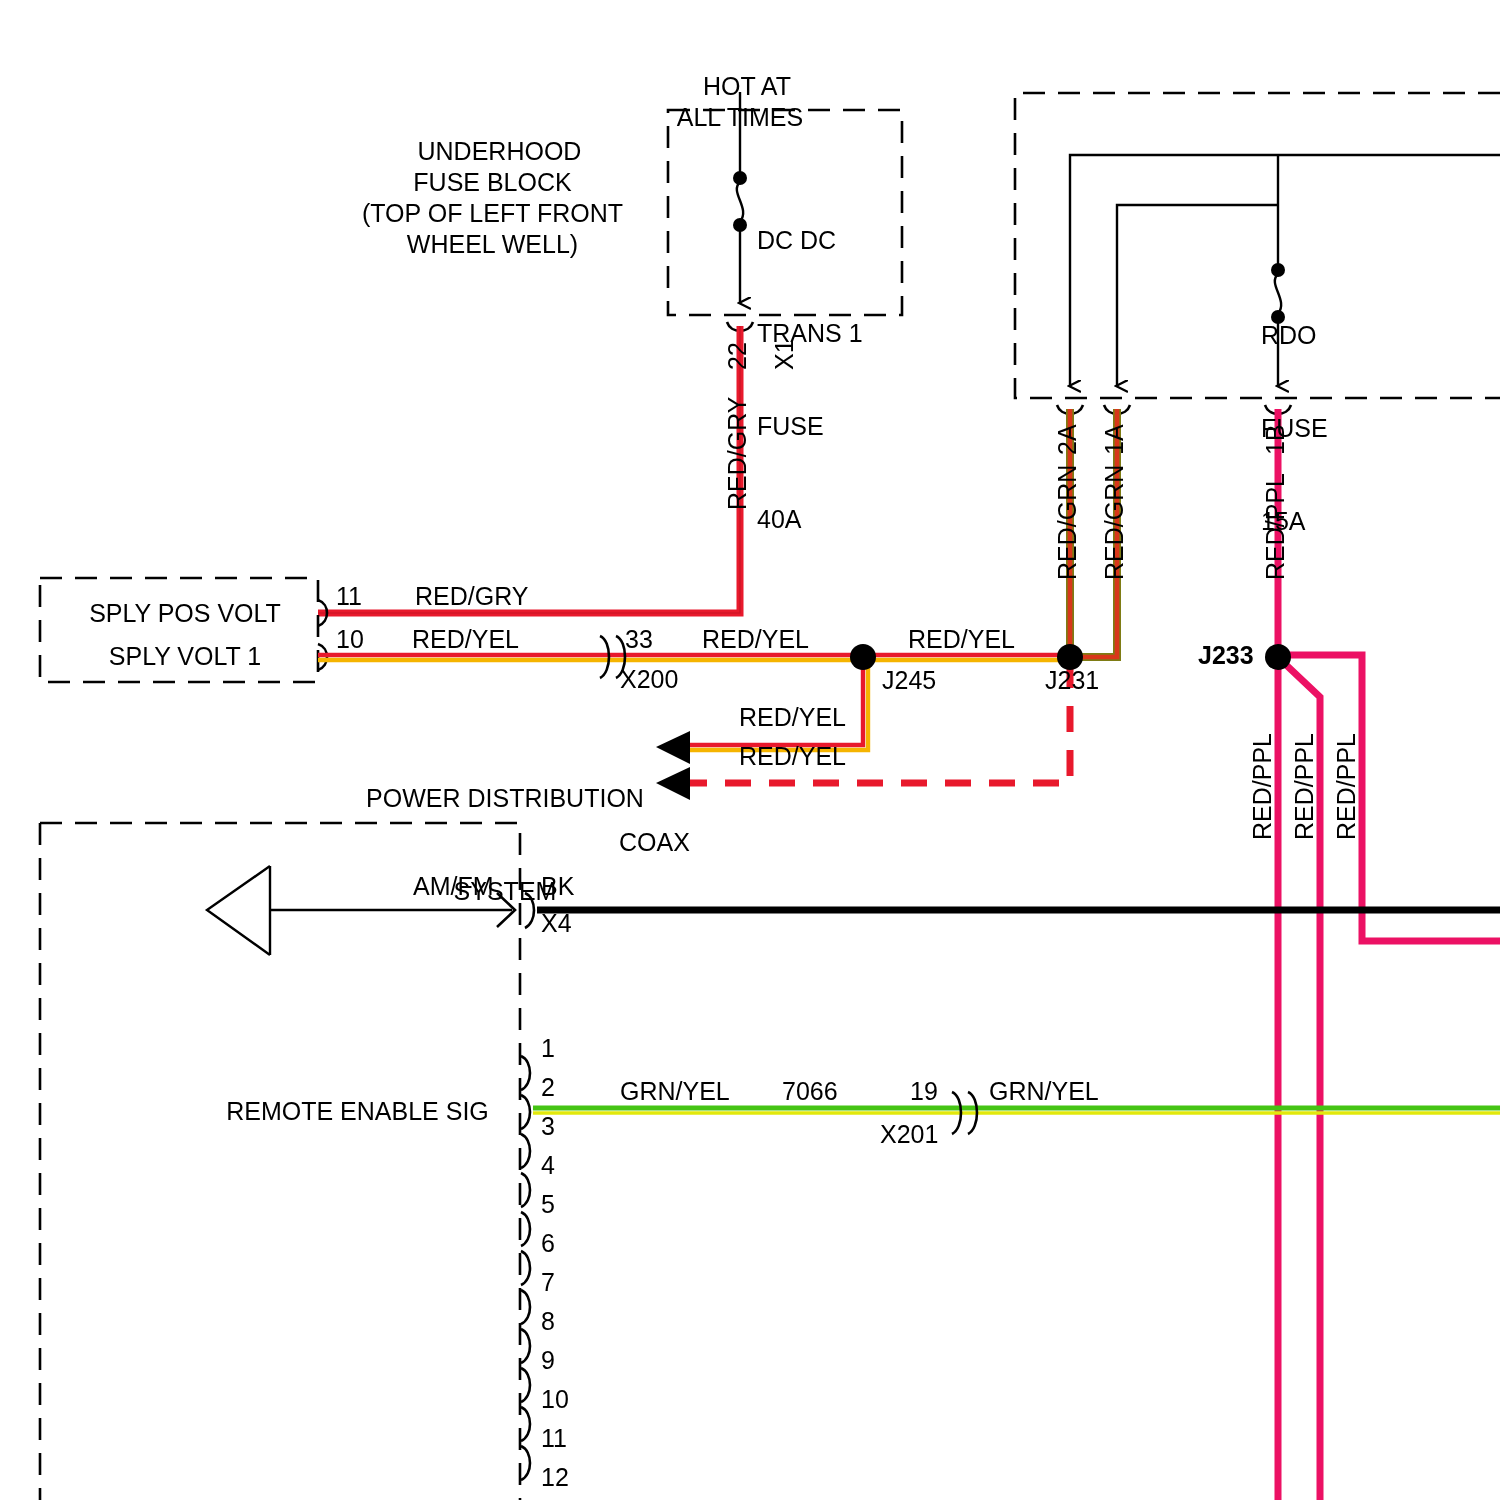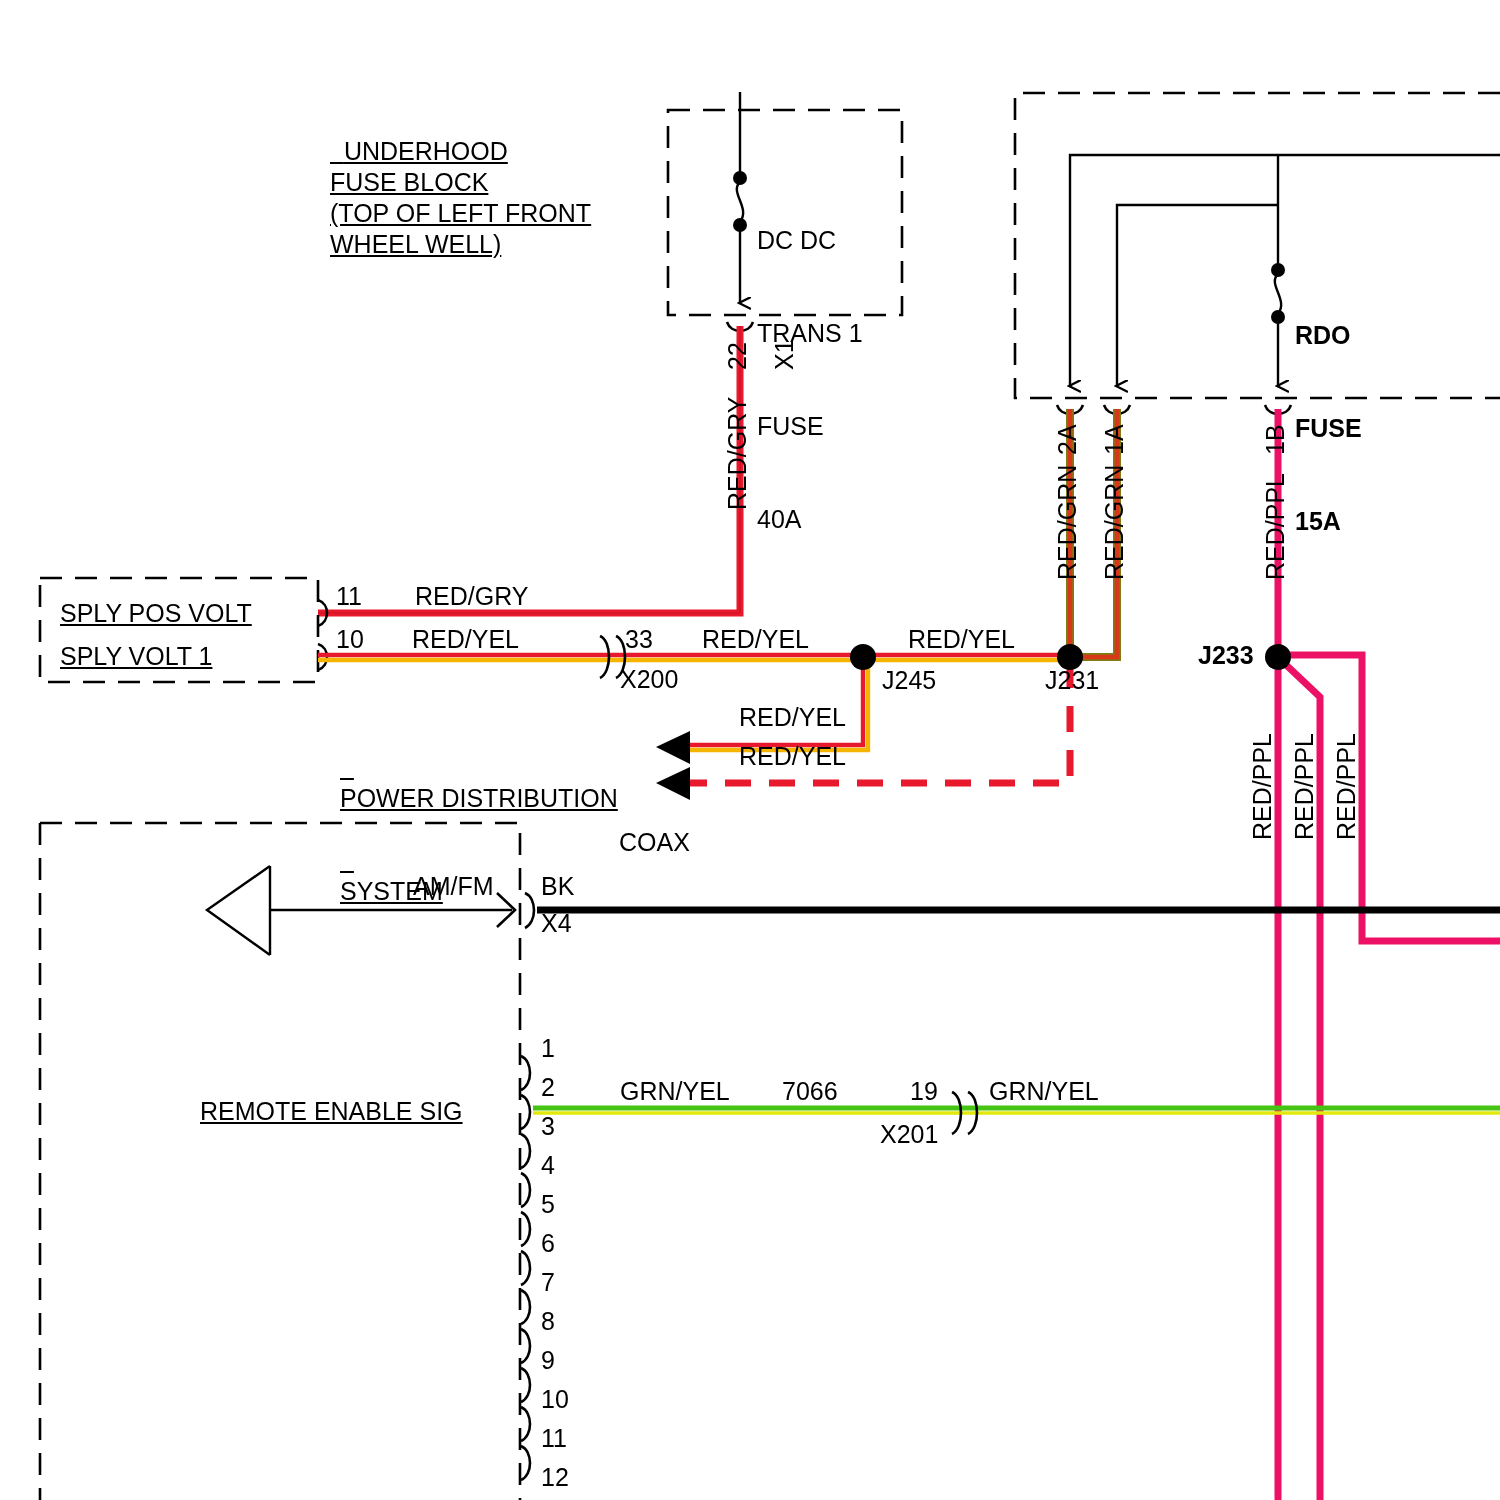--- a/index.html
+++ b/index.html
@@ -2,21 +2,21 @@
 <html><head>
 <meta charset="utf-8">
 <style>
   html,body{margin:0;padding:0;background:#ffffff;}
   body{width:1500px;height:1500px;position:relative;overflow:hidden;
        font-family:"Liberation Sans","DejaVu Sans",sans-serif;color:#000;}
   #stage{position:absolute;left:0;top:0;width:1500px;height:1500px;}
   svg#diagram{position:absolute;left:0;top:0;width:1500px;height:1500px;}
   .lbl{position:absolute;font-size:25px;line-height:31px;color:#000;white-space:pre;}
   .lbl.c{text-align:center;}
-  .lbl.r{text-align:left;text-decoration:underline;}
+  .lbl.r{text-align:center;}
   .vert{position:absolute;font-size:25px;white-space:nowrap;
         transform-origin:0 0;transform:rotate(-90deg);}
 </style>
 </head>
 <body>
 
 <div id="stage">
 
 <svg id="diagram" viewBox="0 0 1500 1500">
   <defs>
@@ -169,36 +169,40 @@
     <line x1="533" y1="1108" x2="1500" y2="1108" stroke="#45c414" stroke-width="5"></line>
     <line x1="533" y1="1113" x2="1500" y2="1113" stroke="#e2e80c" stroke-width="3.4"></line>
   </g>
 
   <g>
     <path d="M952,1092 C964,1097 964,1128 952,1134" fill="none" stroke="#000" stroke-width="2.6"></path>
     <path d="M968,1092 C980,1097 980,1128 968,1134" fill="none" stroke="#000" stroke-width="2.6"></path>
   </g>
 </svg>
 
+<div class="lbl c" style="left:640px;top:40px;width:200px;">
+  <span style="white-space:pre-line;">HOT AT
+ALL TIMES</span>
+</div>
 
 <div class="lbl r" style="left:330px;top:105px;width:325px;">
   <span style="white-space:pre-line;">UNDERHOOD
 FUSE BLOCK
 (TOP OF LEFT FRONT
 WHEEL WELL)</span>
 </div>
 
 <div class="lbl" style="left:757px;top:163px;">
   <div>DC DC</div>
   <div>TRANS 1</div>
   <div>FUSE</div>
   <div>40A</div>
 </div>
 
-<div class="lbl" style="left:1295px;top:258px;font-weight:bold;">
+<div class="lbl" style="left:1261px;top:258px;">
   <div>RDO</div>
   <div>FUSE</div>
   <div>15A</div>
 </div>
 
 <div class="vert" style="left:723px;top:370px;">22</div>
 
 <div class="vert" style="left:770px;top:370px;">X1</div>
 
 <div class="vert" style="left:723px;top:510px;">RED/GRY</div>

